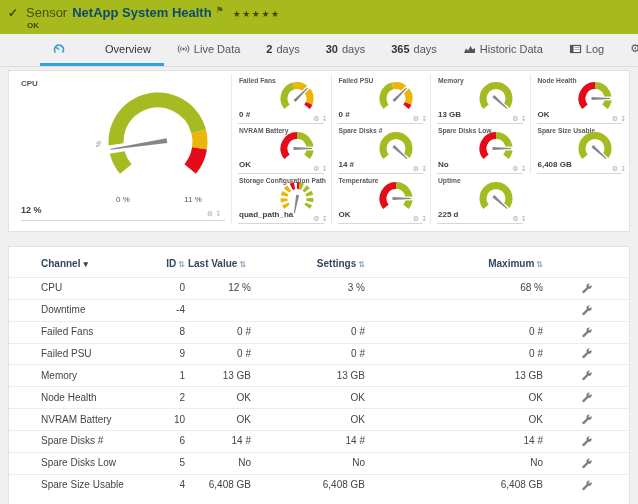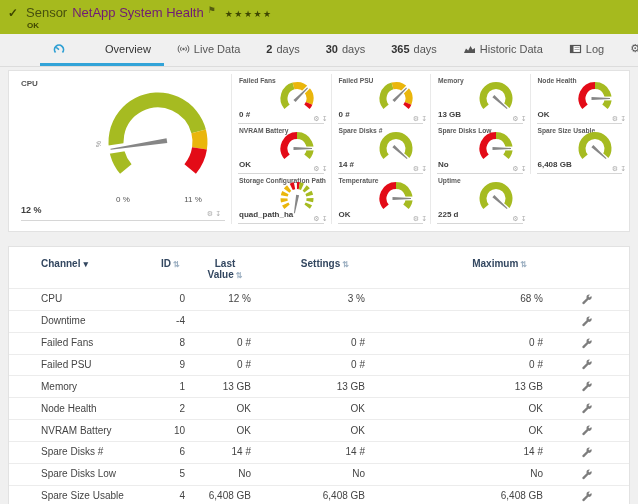--- a/index.html
+++ b/index.html
@@ -4,21 +4,21 @@
 <style>
   html,body{margin:0;padding:0;}
   body{width:638px;height:504px;overflow:hidden;background:#f0f0f0;
        font-family:"Liberation Sans",sans-serif;position:relative;}
 
   
   .topbar{position:absolute;left:0;top:0;right:0;height:34px;background:#a6ba1e;}
   .topbar .check{position:absolute;left:8px;top:6px;font-size:12px;font-weight:bold;color:#3e4600;}
   .sensor-line{position:absolute;left:26px;top:5px;font-size:13px;white-space:nowrap;}
   .sensor-kind{color:#47500e;margin-right:5px;}
-  .sensor-title{color:#701a75;font-weight:normal;}
+  .sensor-title{color:#0c4a6e;font-weight:bold;}
   .flag{color:#545c10;font-size:9px;vertical-align:top;margin-left:4px;}
   .stars{color:#3e4600;font-size:9px;margin-left:9px;letter-spacing:1.5px;}
   .status-ok{position:absolute;left:27px;top:21px;font-size:8px;font-weight:bold;color:#3e4600;}
 
   
   .tabs{position:absolute;left:0;top:34px;right:0;height:33px;display:flex;align-items:stretch;
         padding-left:40px;border-bottom:1px solid #dcdcdc;box-sizing:border-box;}
   .tab{display:flex;align-items:center;gap:4px;padding:0 13px;font-size:11px;color:#555;
        border-bottom:3px solid transparent;box-sizing:border-box;cursor:pointer;white-space:nowrap;}
   .tab.active{border-bottom-color:#31a3d8;color:#333;gap:40px;}
@@ -50,21 +50,21 @@
   .mini-cell{position:relative;border-left:1px solid #e9e9e9;}
   .mini-cell.empty{border-left:none;}
   .mini-label{position:absolute;left:7px;top:3px;font-size:6.7px;font-weight:bold;color:#5a5a5a;white-space:nowrap;}
   .mini-value{position:absolute;left:7px;bottom:5px;font-size:8px;font-weight:bold;color:#3f3f3f;white-space:nowrap;}
   .mini-svg{position:absolute;right:15px;top:6px;}
   .mini-line{position:absolute;left:6px;right:7px;bottom:0;border-bottom:1px solid #d6d6d6;}
   .mini-icons{position:absolute;right:3px;bottom:2px;}
 
   
   table{width:100%;border-collapse:collapse;table-layout:fixed;font-size:10px;color:#444;}
-  th{font-weight:bold;color:#334760;font-size:10px;vertical-align:top;padding:11px 16px 8px;cursor:pointer;}
+  th{font-weight:bold;color:#334760;font-size:10px;vertical-align:top;padding:11px 0 8px;cursor:pointer;}
   th.h-channel{text-align:left;padding-left:32px;}
   th.h-id,th.h-min,th.h-max{text-align:right;}
   th.h-last{text-align:center;padding-right:2px;}
   .sort{color:#9db0c2;font-size:8px;margin-left:2px;}
   .caret{color:#334760;font-size:9px;margin-left:3px;}
   tbody tr{cursor:pointer;}
   td{padding:4px 0 5px;border-top:1px solid #ececec;white-space:nowrap;overflow:hidden;}
   td.c-channel{text-align:left;padding-left:32px;}
   td.c-id,td.c-last,td.c-min,td.c-max{text-align:right;}
   td.c-tools{text-align:center;}

